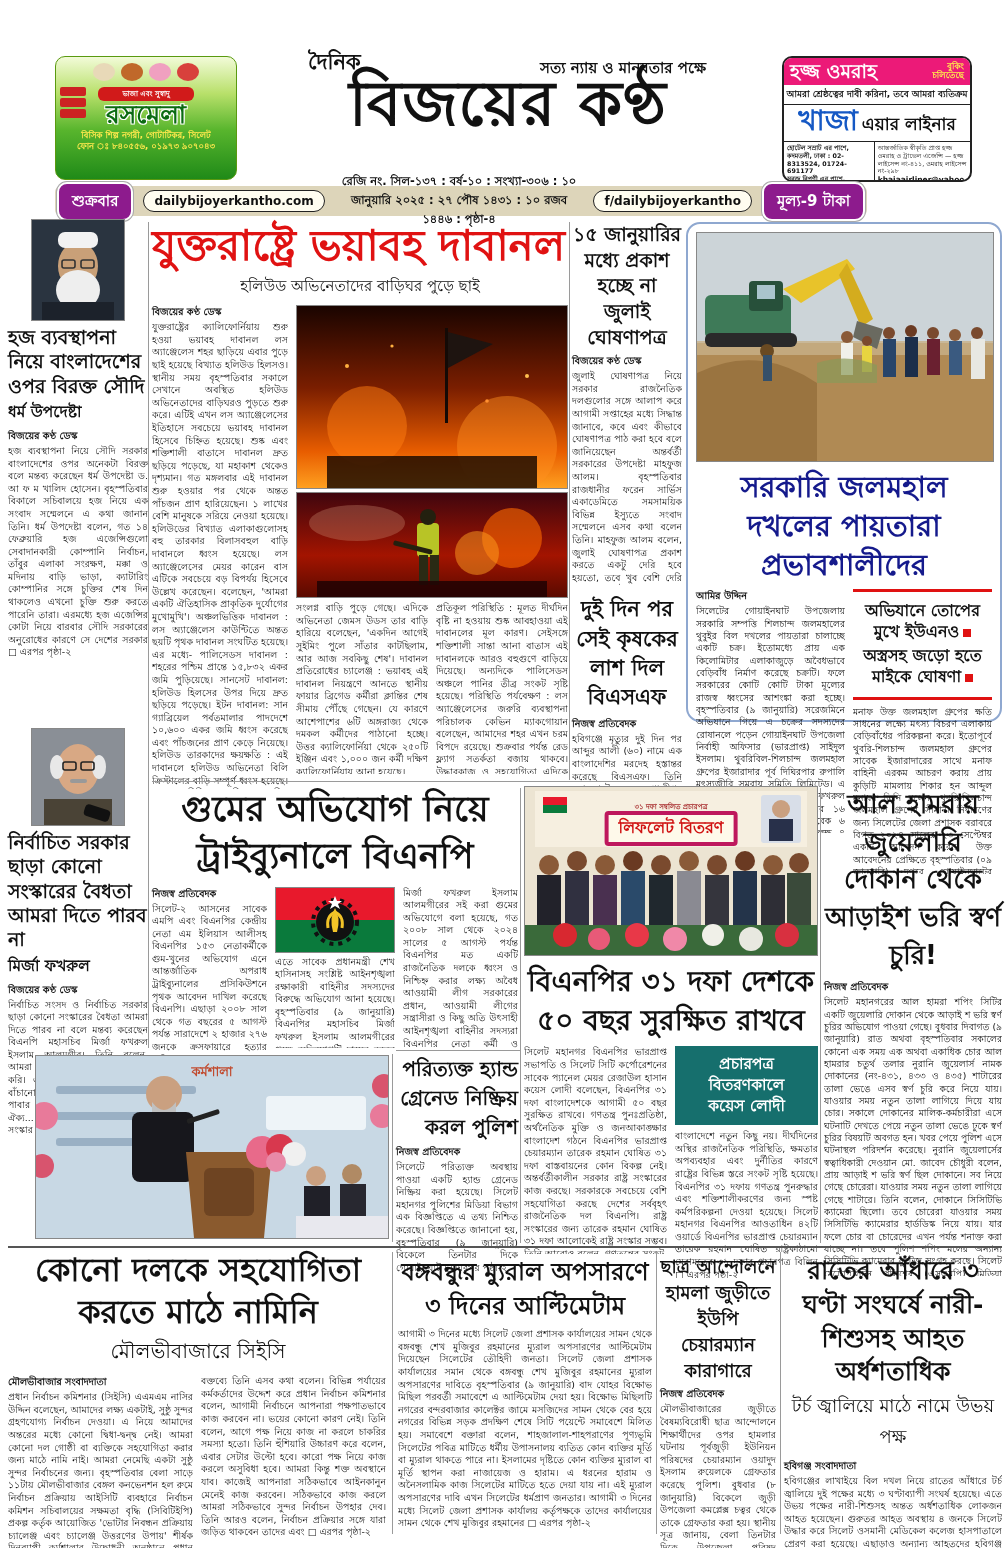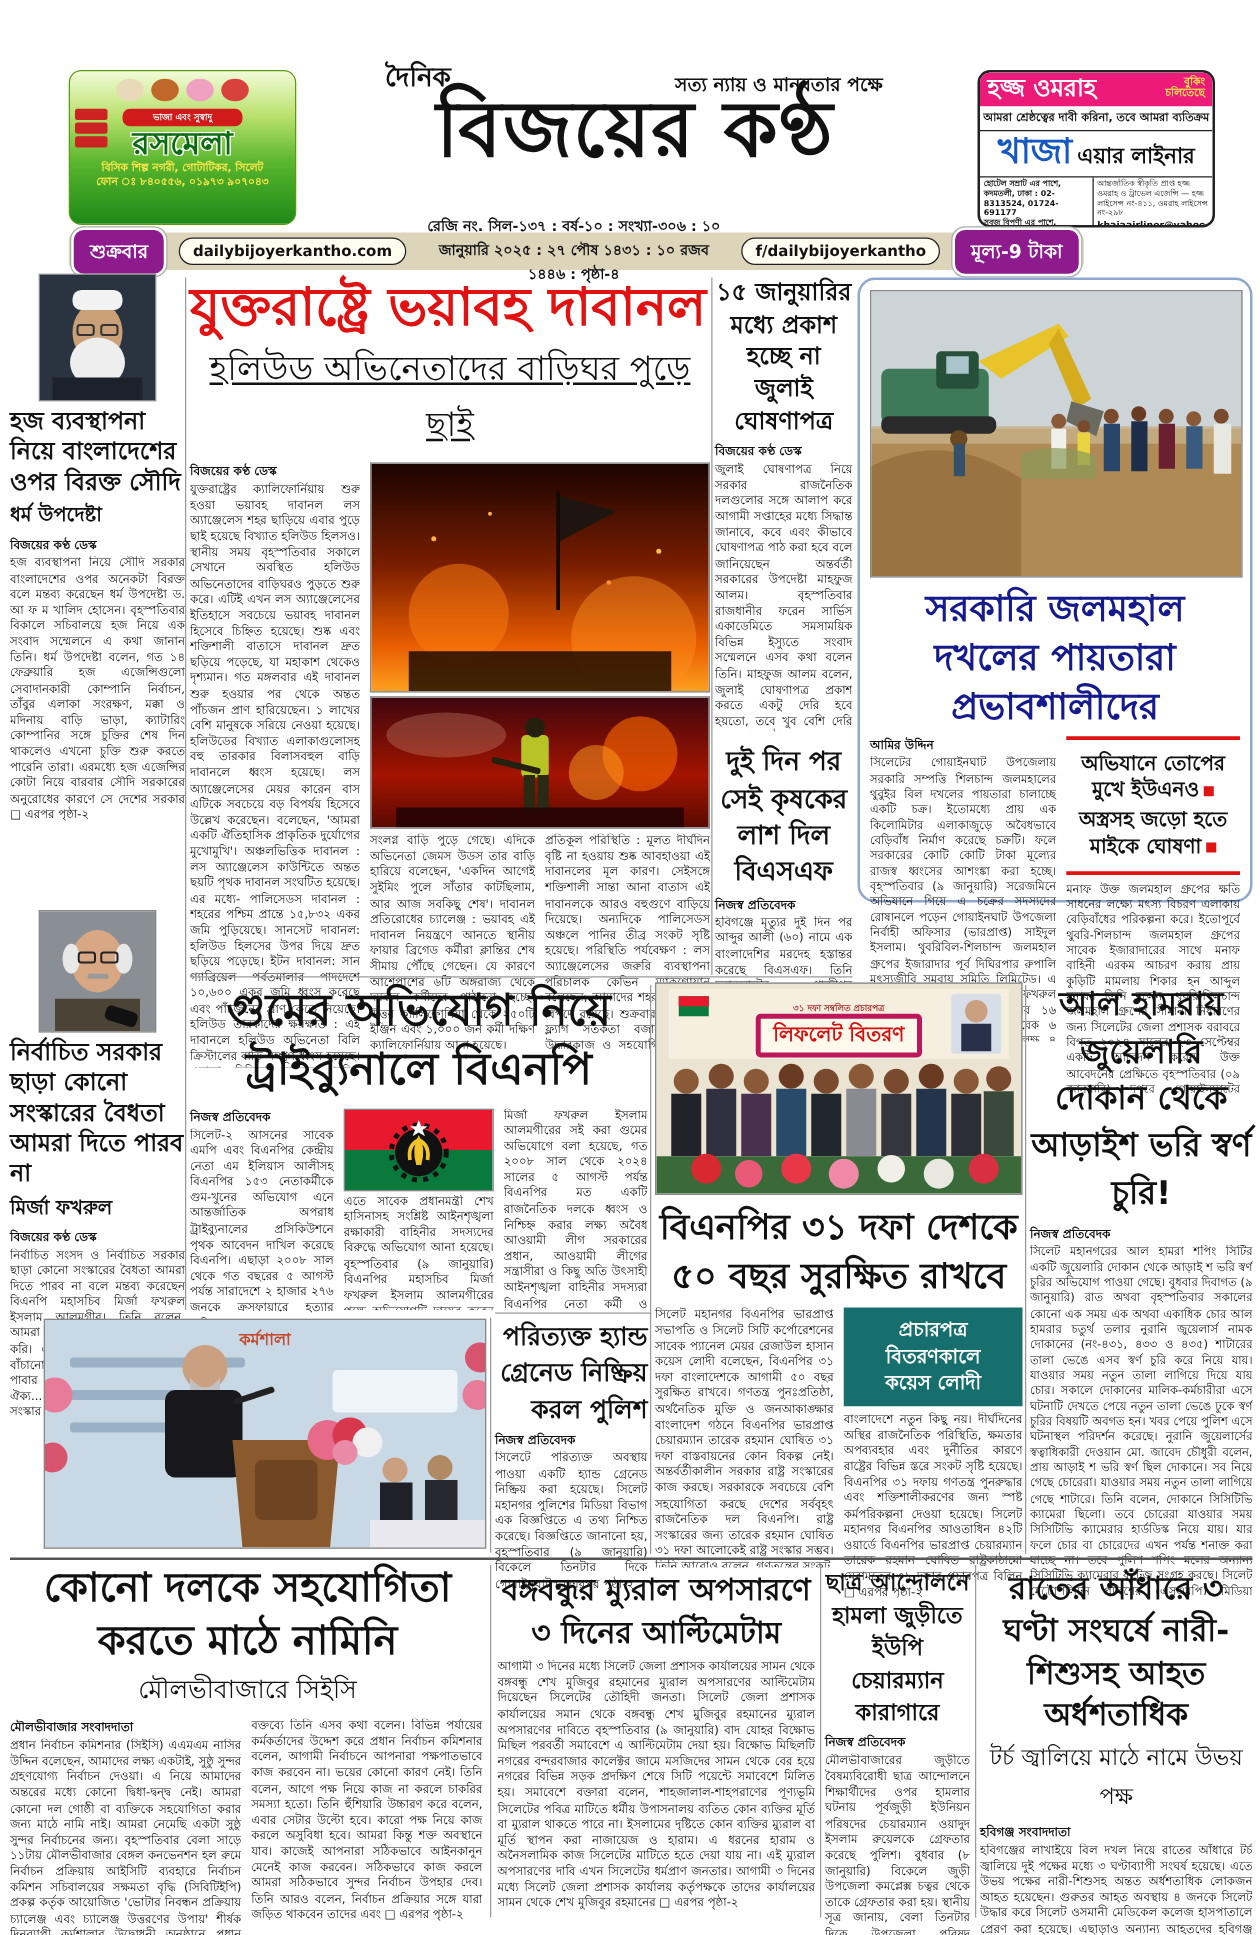--- a/index.html
+++ b/index.html
@@ -52,21 +52,21 @@
   .byline{font-size:9.6px;font-weight:800;margin-bottom:1px;}
   .cols{display:flex;gap:8px;}
   .photo{overflow:hidden;border:1px solid #888;background:#ccc;}
   
   .leftcol{left:8px;top:219px;width:140px;}
   .hl-s{font-size:19px;line-height:1.28;}
   .sub-s{font-size:15.5px;font-weight:800;margin:2px 0 3px;}
   
   .fire{left:152px;top:222px;width:416px;}
   .fire .hl{font-size:42px;color:#e01212;line-height:1.15;}
-  .fire .sub{font-size:27px;text-align:center;margin:4px 0 6px;text-decoration:underline;}
+  .fire .sub{font-size:15px;text-align:center;margin:4px 0 6px;}
   
   .col4{left:572px;top:222px;width:110px;}
   .col4 .hl{font-size:19px;text-align:center;line-height:1.35;margin-bottom:4px;}
   .col4 .hl2{font-size:21px;text-align:center;line-height:1.4;margin:10px 0 4px;}
   
   .jol{left:686px;top:222px;width:316px;height:500px;border:2px solid #8fa8d0;border-radius:14px;
        padding:8px;box-sizing:border-box;}
   .jol .hl{font-size:29px;color:#151a8c;text-align:center;line-height:1.35;margin:6px 0 4px;}
   .bul{border-top:3px solid #e01212;border-bottom:3px solid #e01212;padding:6px 2px;margin-bottom:6px;}
   .bul .bi{font-size:16px;font-weight:800;text-align:center;line-height:1.3;margin:3px 0;position:relative;}

